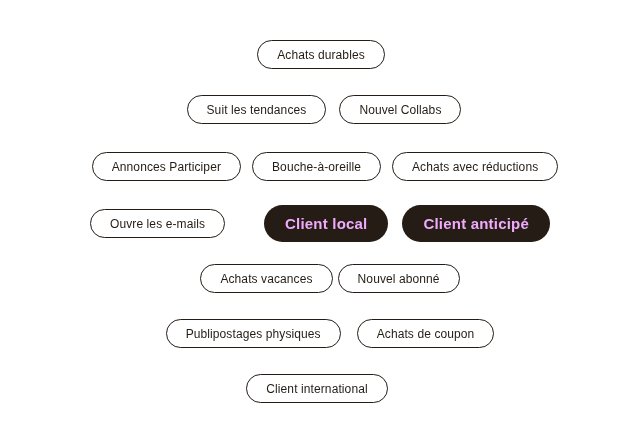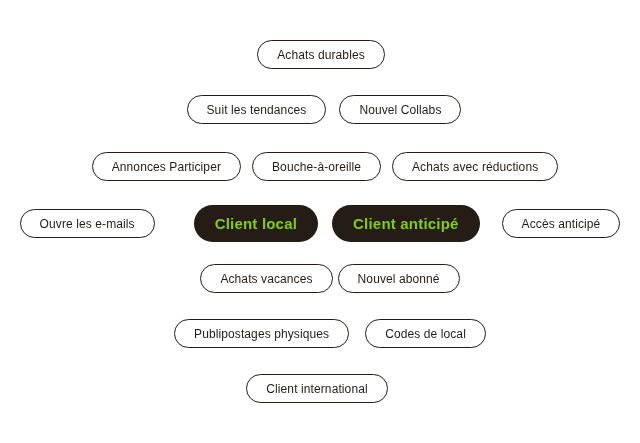--- a/index.html
+++ b/index.html
@@ -25,21 +25,21 @@
     color:#241c15;
     font-size:12px;line-height:1;letter-spacing:0.1px;
     white-space:nowrap;cursor:pointer;
   }
   .pill.solid{
     height:37px;
     padding:0 21px;
     border:none;
     border-radius:19px;
     background:#241c15;
-    color:#84cc16;
+    color:#f0abfc;
     font-size:15px;font-weight:700;letter-spacing:0.2px;
   }
   
   .row-1{gap:13px;margin-bottom:26px;transform:translateX(1px);}
   .row-2{gap:13px;margin-bottom:28px;transform:translateX(4px);}
   .row-3{gap:11px;margin-bottom:24px;transform:translateX(5px);}
   .row-4{gap:14px;margin-bottom:22px;}
   .row-4 .pill:nth-child(2){margin-left:25px;}
   .row-4 .pill:nth-child(4){margin-left:8px;}
   .row-5{gap:5px;margin-bottom:26px;transform:translateX(10px);}
@@ -64,30 +64,29 @@
   <div class="tag-row row-3">
     <div class="pill">Annonces Participer</div>
     <div class="pill">Bouche-à-oreille</div>
     <div class="pill">Achats avec réductions</div>
   </div>
 
   <div class="tag-row row-4">
     <div class="pill">Ouvre les e-mails</div>
     <div class="pill solid">Client local</div>
     <div class="pill solid">Client anticipé</div>
-    <div class="pill">Accès anticipé</div>
   </div>
 
   <div class="tag-row row-5">
     <div class="pill">Achats vacances</div>
     <div class="pill">Nouvel abonné</div>
   </div>
 
   <div class="tag-row row-6">
     <div class="pill">Publipostages physiques</div>
-    <div class="pill">Codes de local</div>
+    <div class="pill">Achats de coupon</div>
   </div>
 
   <div class="tag-row row-7">
     <div class="pill">Client international</div>
   </div>
 
 </div>
 
 </body></html>

